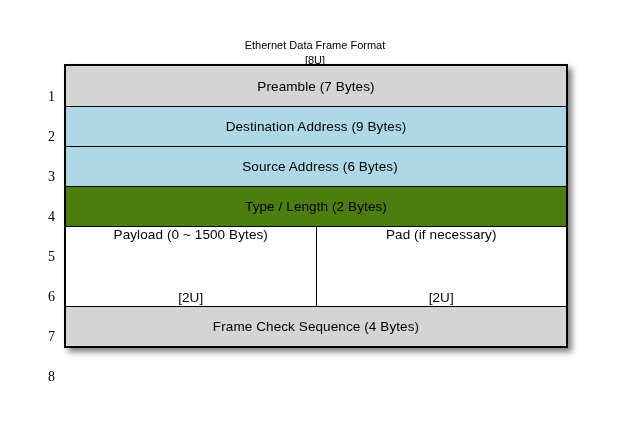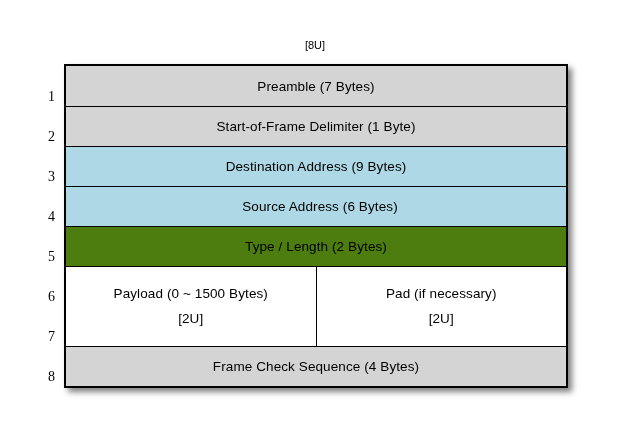--- a/index.html
+++ b/index.html
@@ -64,56 +64,54 @@
   .frame-row.split {
     height: 80px;
     padding: 0;
     align-items: stretch;
   }
   .split-cell {
     flex: 1 1 50%;
     display: flex;
     flex-direction: column;
     align-items: center;
-    justify-content: center;
+    justify-content: space-between;
     gap: 9px;
     font-size: 13.5px;
   }
   .split-cell.left { border-right: 1.5px solid #000000; }
   .cell-line { line-height: 16px; }
 </style>
 </head>
 <body>
 
 <div class="canvas">
 
   <div class="title-block">
+    <div>Ethernet Data Frame Format</div>
     <div>[8U]</div>
   </div>
 
   <div class="row-numbers">
     <div class="row-number">1</div>
     <div class="row-number">2</div>
     <div class="row-number">3</div>
     <div class="row-number">4</div>
     <div class="row-number">5</div>
     <div class="row-number">6</div>
     <div class="row-number">7</div>
     <div class="row-number">8</div>
   </div>
 
   <div class="frame-table">
 
     <div class="frame-row first" style="background-color: rgb(212, 212, 212);">
       <span>Preamble (7 Bytes)</span>
     </div>
 
-    <div class="frame-row" style="background-color: rgb(212, 212, 212);">
-      <span>Start-of-Frame Delimiter (1 Byte)</span>
-    </div>
 
     <div class="frame-row" style="background-color: rgb(174, 216, 230);">
       <span>Destination Address (9 Bytes)</span>
     </div>
 
     <div class="frame-row" style="background-color: rgb(174, 216, 230); padding-left: 8px;">
       <span>Source Address (6 Bytes)</span>
     </div>
 
     <div class="frame-row" style="background-color: #4d7c0f;">

